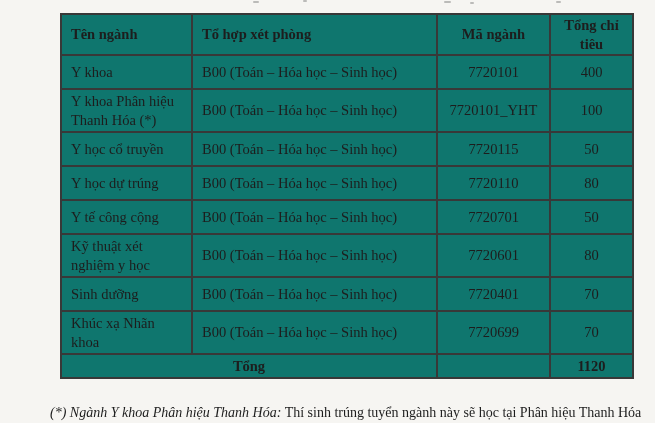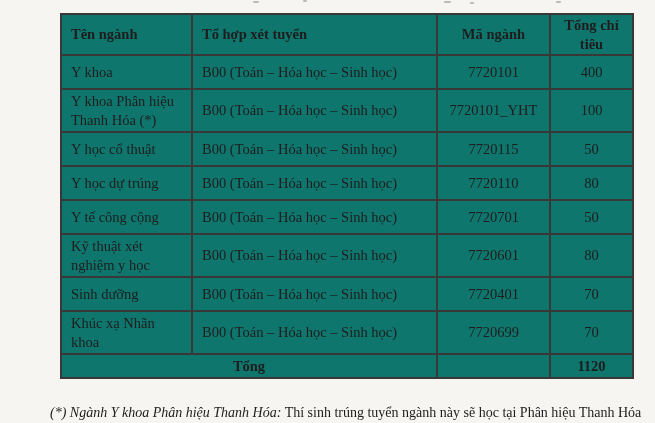--- a/index.html
+++ b/index.html
@@ -72,41 +72,41 @@
 <table class="doc-table">
   <colgroup>
     <col style="width:131px">
     <col style="width:245px">
     <col style="width:113px">
     <col style="width:83px">
   </colgroup>
   <tbody>
     <tr class="h-header">
       <th>Tên ngành</th>
-      <th>Tổ hợp xét tuyển</th>
+      <th>Tổ hợp xét phòng</th>
       <th class="center">Mã ngành</th>
       <th class="center">Tổng chỉ tiêu</th>
     </tr>
 
     <tr class="h-single">
       <td>Y khoa</td>
       <td>B00 (Toán – Hóa học – Sinh học)</td>
       <td class="center">7720101</td>
       <td class="center">400</td>
     </tr>
 
     <tr class="h-double">
       <td>Y khoa Phân hiệu Thanh Hóa (*)</td>
       <td>B00 (Toán – Hóa học – Sinh học)</td>
       <td class="center">7720101_YHT</td>
       <td class="center">100</td>
     </tr>
 
     <tr class="h-single">
-      <td>Y học cổ thuật</td>
+      <td>Y học cổ truyền</td>
       <td>B00 (Toán – Hóa học – Sinh học)</td>
       <td class="center">7720115</td>
       <td class="center">50</td>
     </tr>
 
 
     <tr class="h-single">
       <td>Y học dự trúng</td>
       <td>B00 (Toán – Hóa học – Sinh học)</td>
       <td class="center">7720110</td>

